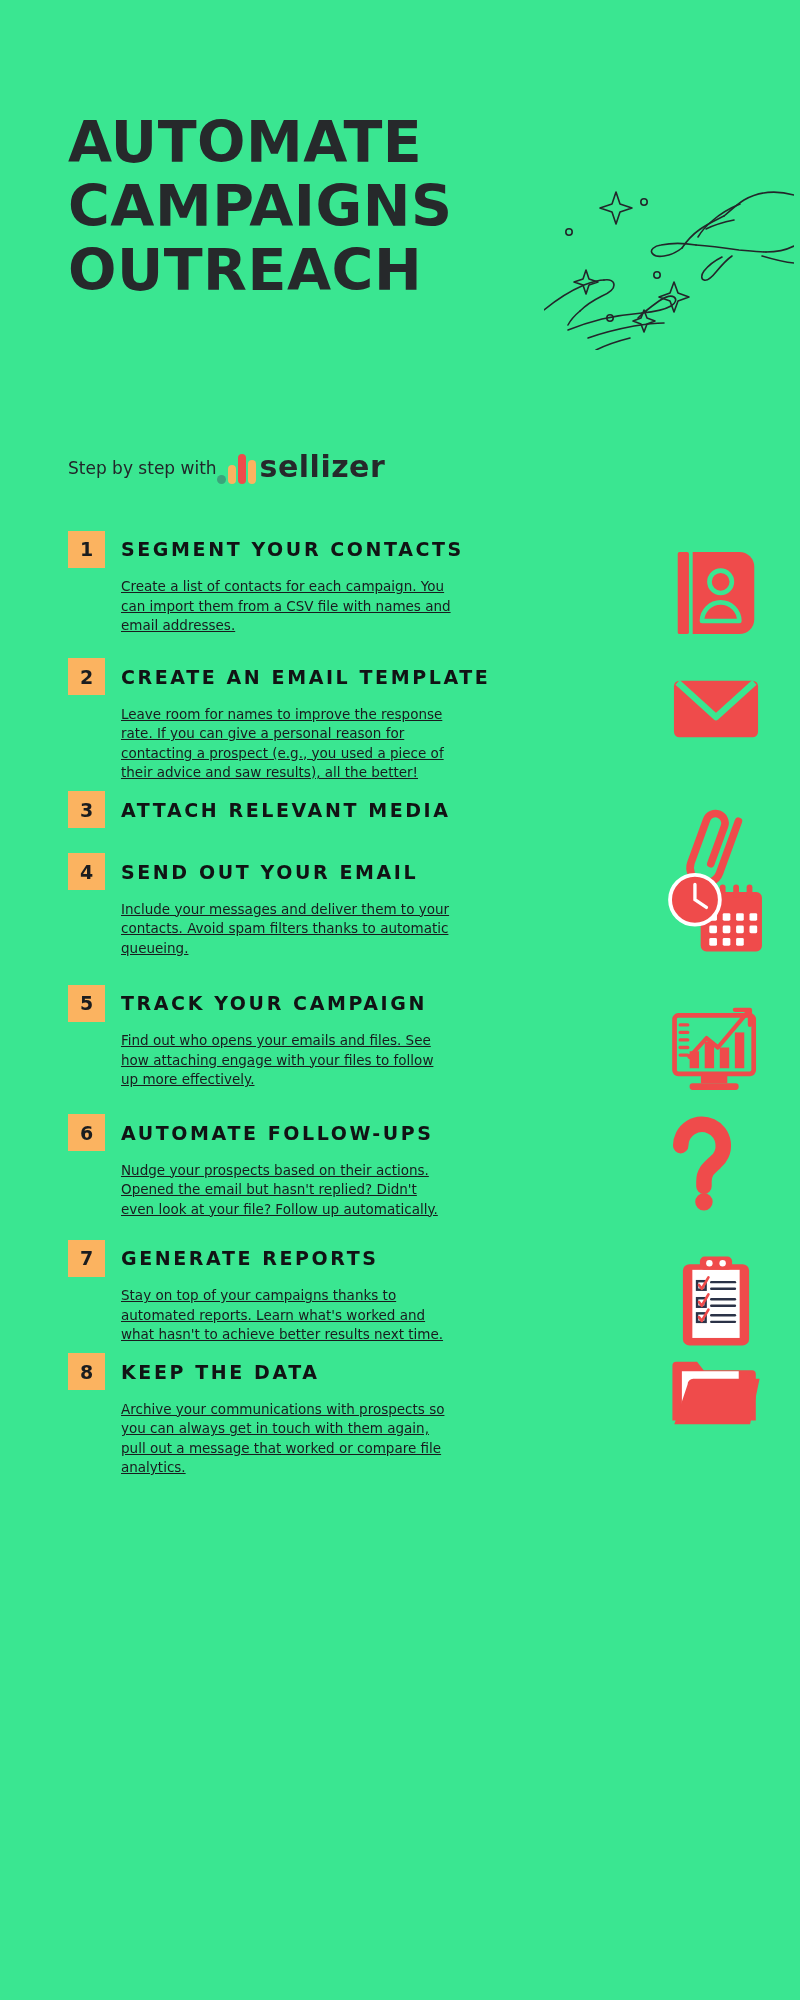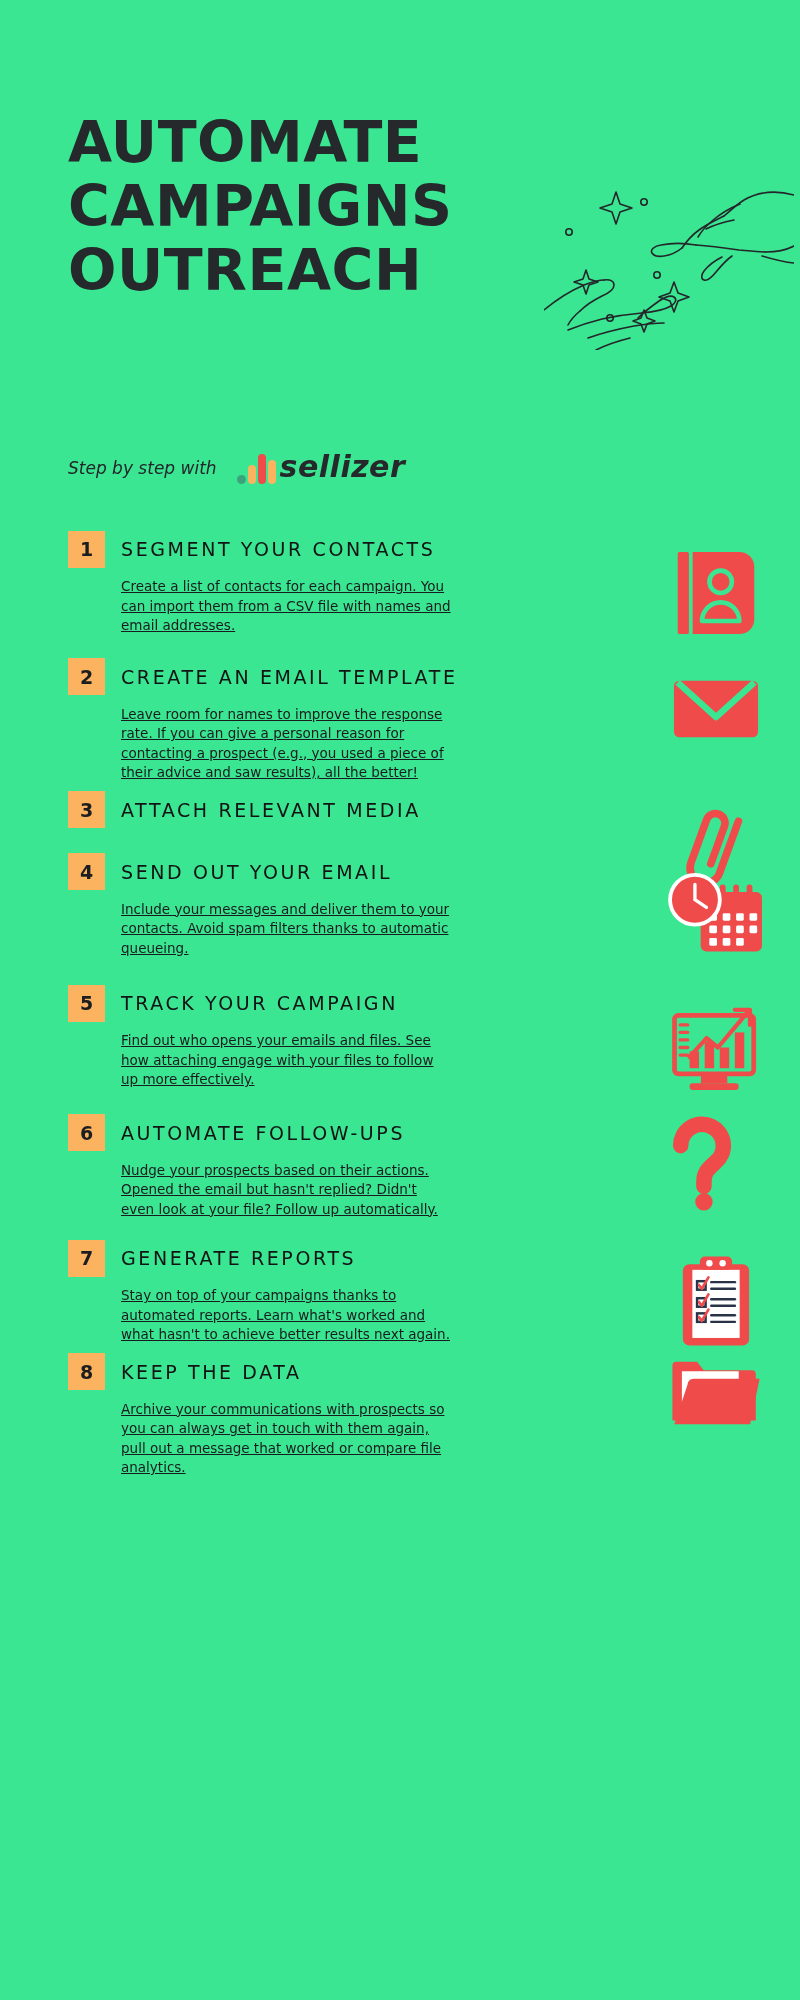--- a/index.html
+++ b/index.html
@@ -52,23 +52,22 @@
     pointer-events: none;
   }
 
   
   .brandrow {
     position: absolute;
     left: 68px;
     top: 448px;
     display: flex;
     align-items: center;
-    gap: 20px;
+    gap: 0;
     height: 40px;
-    font-style: italic;
   }
   .brand-prefix {
     color: #22262A;
     font-family: "DejaVu Sans", sans-serif;
     font-size: 17px;
     line-height: 20px;
     white-space: nowrap;
   }
   .logo {
     display: flex;
@@ -137,21 +136,21 @@
     font-size: 19px;
     display: flex;
     align-items: center;
     justify-content: center;
     flex: 0 0 auto;
   }
 
   .step-title {
     color: #111314;
     font-family: "DejaVu Sans", sans-serif;
-    font-weight: normal;
+    font-weight: bold;
     font-size: 19px;
     letter-spacing: 2.6px;
     text-transform: uppercase;
     white-space: nowrap;
   }
 
   .step-body {
     margin-left: 53px;
     margin-top: 9px;
     width: 330px;
@@ -373,21 +372,21 @@
           <circle cx="34" cy="88" r="9" fill="#EF4B4B"></circle>
         </svg>
       </div>
     </div>
 
     <div class="step" id="step-7">
       <div class="step-head">
         <span class="badge">7</span>
         <span class="step-title">GENERATE REPORTS</span>
       </div>
-      <div class="step-body">Stay on top of your campaigns thanks to automated reports. Learn what's worked and what hasn't to achieve better results next again.</div>
+      <div class="step-body">Stay on top of your campaigns thanks to automated reports. Learn what's worked and what hasn't to achieve better results next time.</div>
       <div class="step-icon">
         <svg viewBox="0 0 74 100" width="70" height="96">
           <rect x="2" y="10" width="70" height="86" rx="7" fill="#EF4B4B"></rect>
           <rect x="12" y="16" width="50" height="72" fill="#FFFFFF"></rect>
           <rect x="20" y="2" width="34" height="14" rx="5" fill="#EF4B4B"></rect>
           <circle cx="30" cy="9" r="3.4" fill="#fff"></circle>
           <circle cx="44" cy="9" r="3.4" fill="#fff"></circle>
           <g fill="none" stroke="#2A3247" stroke-width="2.6">
             <rect x="17" y="28" width="9" height="9"></rect>
             <rect x="17" y="46" width="9" height="9"></rect>

